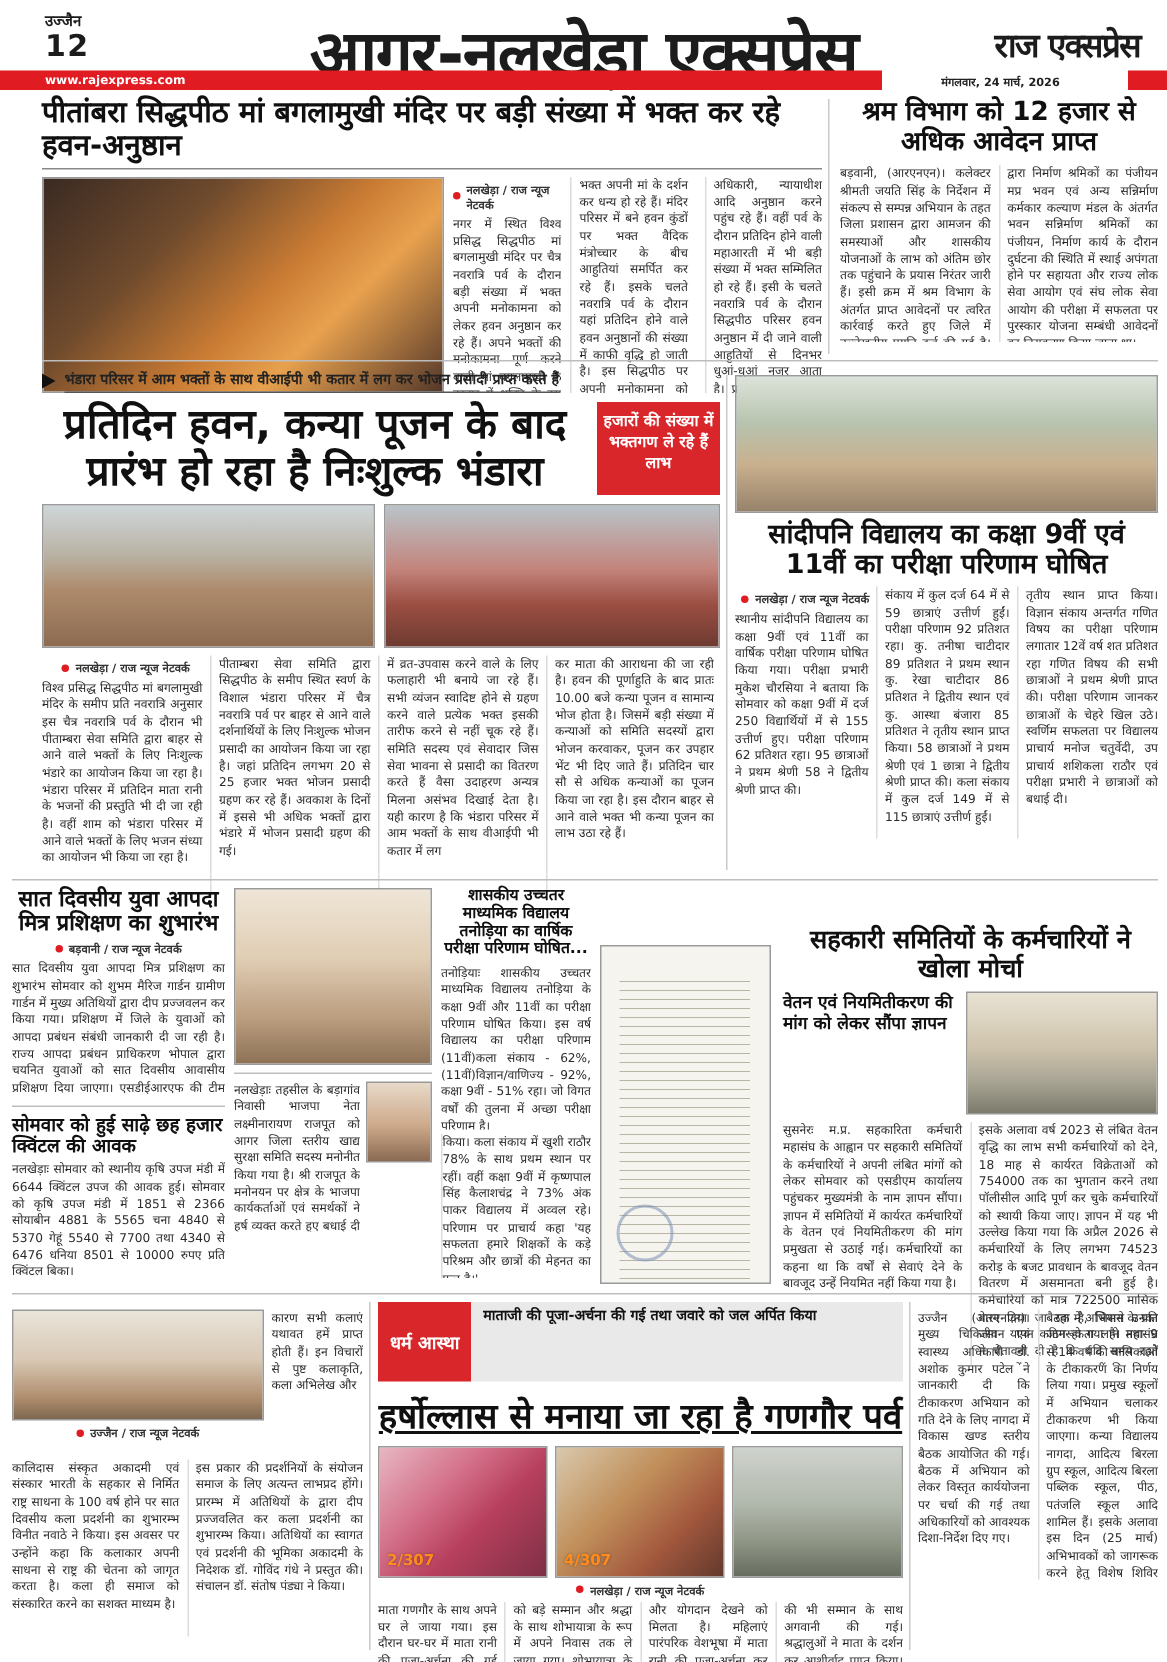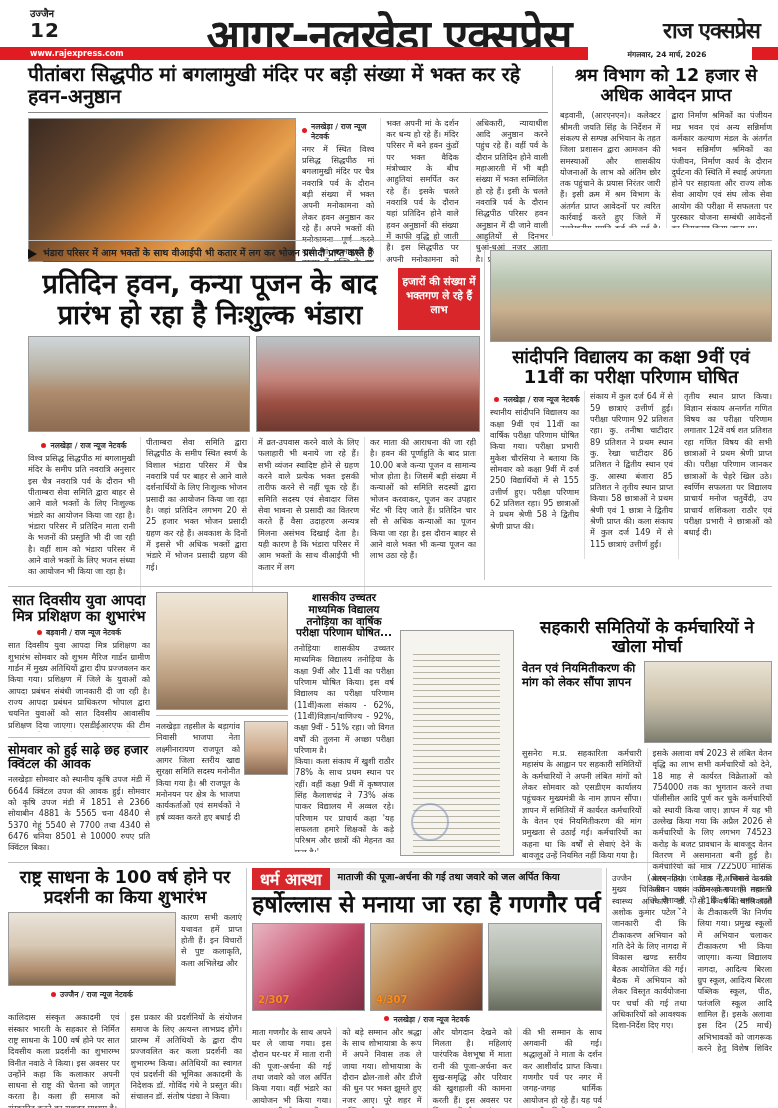--- a/index.html
+++ b/index.html
@@ -56,21 +56,21 @@
     content:""; position:absolute; left:10px; bottom:14px; width:34px; height:34px;
     border:2px solid #7a8fb3; border-radius:50%; opacity:.55;
   }
   
   .redbox { background:#d8262b; color:#fff; font-weight:bold; text-align:center;
     font-size:10.5px; line-height:1.35; padding:6px 4px; }
   
   .kicker { display:flex; align-items:center; gap:6px; }
   .arrow { width:0; height:0; border-top:5px solid transparent; border-bottom:5px solid transparent; border-left:9px solid #111; flex:0 0 auto; }
   .kicker-text { font-size:9.5px; font-weight:bold; color:#222; border-bottom:1px solid #555; padding-bottom:2px; }
-  .tag { background:#d8262b; color:#fff; font-weight:bold; font-size:16px; padding:0 8px;text-align:center; }
+  .tag { background:#d8262b; color:#fff; font-weight:bold; font-size:12px; padding:18px 8px;text-align:center; }
   .strap { background:#e9e9e9; color:#111; font-weight:bold; font-size:9.5px; padding:2px 8px; flex:1; }
   .subhead { font-weight:bold; font-size:11.5px; line-height:1.25; color:#101010; }
 </style>
 </head>
 <body>
 
 <div class="page">
 
   <div class="masthead">
     <div class="mh-row">
@@ -202,21 +202,20 @@
     </div>
     <div class="cols" style="margin-top:5px; height:162px;">
       <div class="col">सुसनेरः म.प्र. सहकारिता कर्मचारी महासंघ के आह्वान पर सहकारी समितियों के कर्मचारियों ने अपनी लंबित मांगों को लेकर सोमवार को एसडीएम कार्यालय पहुंचकर मुख्यमंत्री के नाम ज्ञापन सौंपा। ज्ञापन में समितियों में कार्यरत कर्मचारियों के वेतन एवं नियमितीकरण की मांग प्रमुखता से उठाई गई। कर्मचारियों का कहना था कि वर्षों से सेवाएं देने के बावजूद उन्हें नियमित नहीं किया गया है।</div>
       <div class="col">इसके अलावा वर्ष 2023 से लंबित वेतन वृद्धि का लाभ सभी कर्मचारियों को देने, 18 माह से कार्यरत विक्रेताओं को 754000 तक का भुगतान करने तथा पॉलीसील आदि पूर्ण कर चुके कर्मचारियों को स्थायी किया जाए। ज्ञापन में यह भी उल्लेख किया गया कि अप्रैल 2026 से कर्मचारियों के लिए लगभग 74523 करोड़ के बजट प्रावधान के बावजूद वेतन वितरण में असमानता बनी हुई है। कर्मचारियों को मात्र 722500 मासिक वेतन दिया जा रहा है, जिससे उनका जीवन यापन कठिन हो गया है। महासंघ ने चेतावनी दी है कि यदि समय रहते समस्याओं का समाधान नहीं किया गया तो प्रदेश स्तर पर आंदोलन तेज किया जाएगा, जिसकी पूरी जिम्मेदारी शासन-प्रशासन की होगी।</div>
     </div>
   </div>
 
   <div class="hline" style="left:8px; top:862px; width:764px;"></div>
 
   <div style="position:absolute; top:868px; left:8px; width:234px;">
-    <div class="hl" style="font-size:17.5px; text-align:center;">राष्ट्र साधना के 100 वर्ष होने पर प्रदर्शनी का किया शुभारंभ</div>
     <div style="display:flex; gap:5px; margin-top:5px;">
       <div style="width:168px;">
         <div class="ph g-expo" style="width:168px; height:74px;"></div>
         <div class="byline">
           <span class="dot"></span>
           <span>उज्जैन / राज न्यूज नेटवर्क</span>
         </div>
       </div>
       <div class="col" style="flex:1; height:100px; padding:0;">कारण सभी कलाएं यथावत हमें प्राप्त होती हैं। इन विचारों से पुष्ट कलाकृति, कला अभिलेख और</div>
     </div>
@@ -226,21 +225,21 @@
     </div>
   </div>
 
   <div class="vline" style="left:246px; top:868px; height:232px;"></div>
 
   <div style="position:absolute; top:868px; left:252px; width:350px;">
     <div style="display:flex; align-items:stretch;">
       <span class="tag">धर्म आस्था</span>
       <span class="strap">माताजी की पूजा-अर्चना की गई तथा जवारे को जल अर्पित किया</span>
     </div>
-    <div class="hl" style="font-size:23px; text-align:left; margin-top:2px;">हर्षोल्लास से मनाया जा रहा है गणगौर पर्व</div>
+    <div class="hl" style="font-size:23px; text-align:center; margin-top:12px;text-decoration:underline;">हर्षोल्लास से मनाया जा रहा है गणगौर पर्व</div>
     <div style="display:flex; gap:5px; margin-top:5px;">
       <div class="ph g-gangaur1" style="width:113px; height:88px;text-decoration:underline;">
         <span class="wm">2/307</span>
       </div>
       <div class="ph g-gangaur2" style="width:113px; height:88px;">
         <span class="wm">4/307</span>
       </div>
       <div class="ph g-street" style="width:114px; height:88px;"></div>
     </div>
     <div class="byline">

